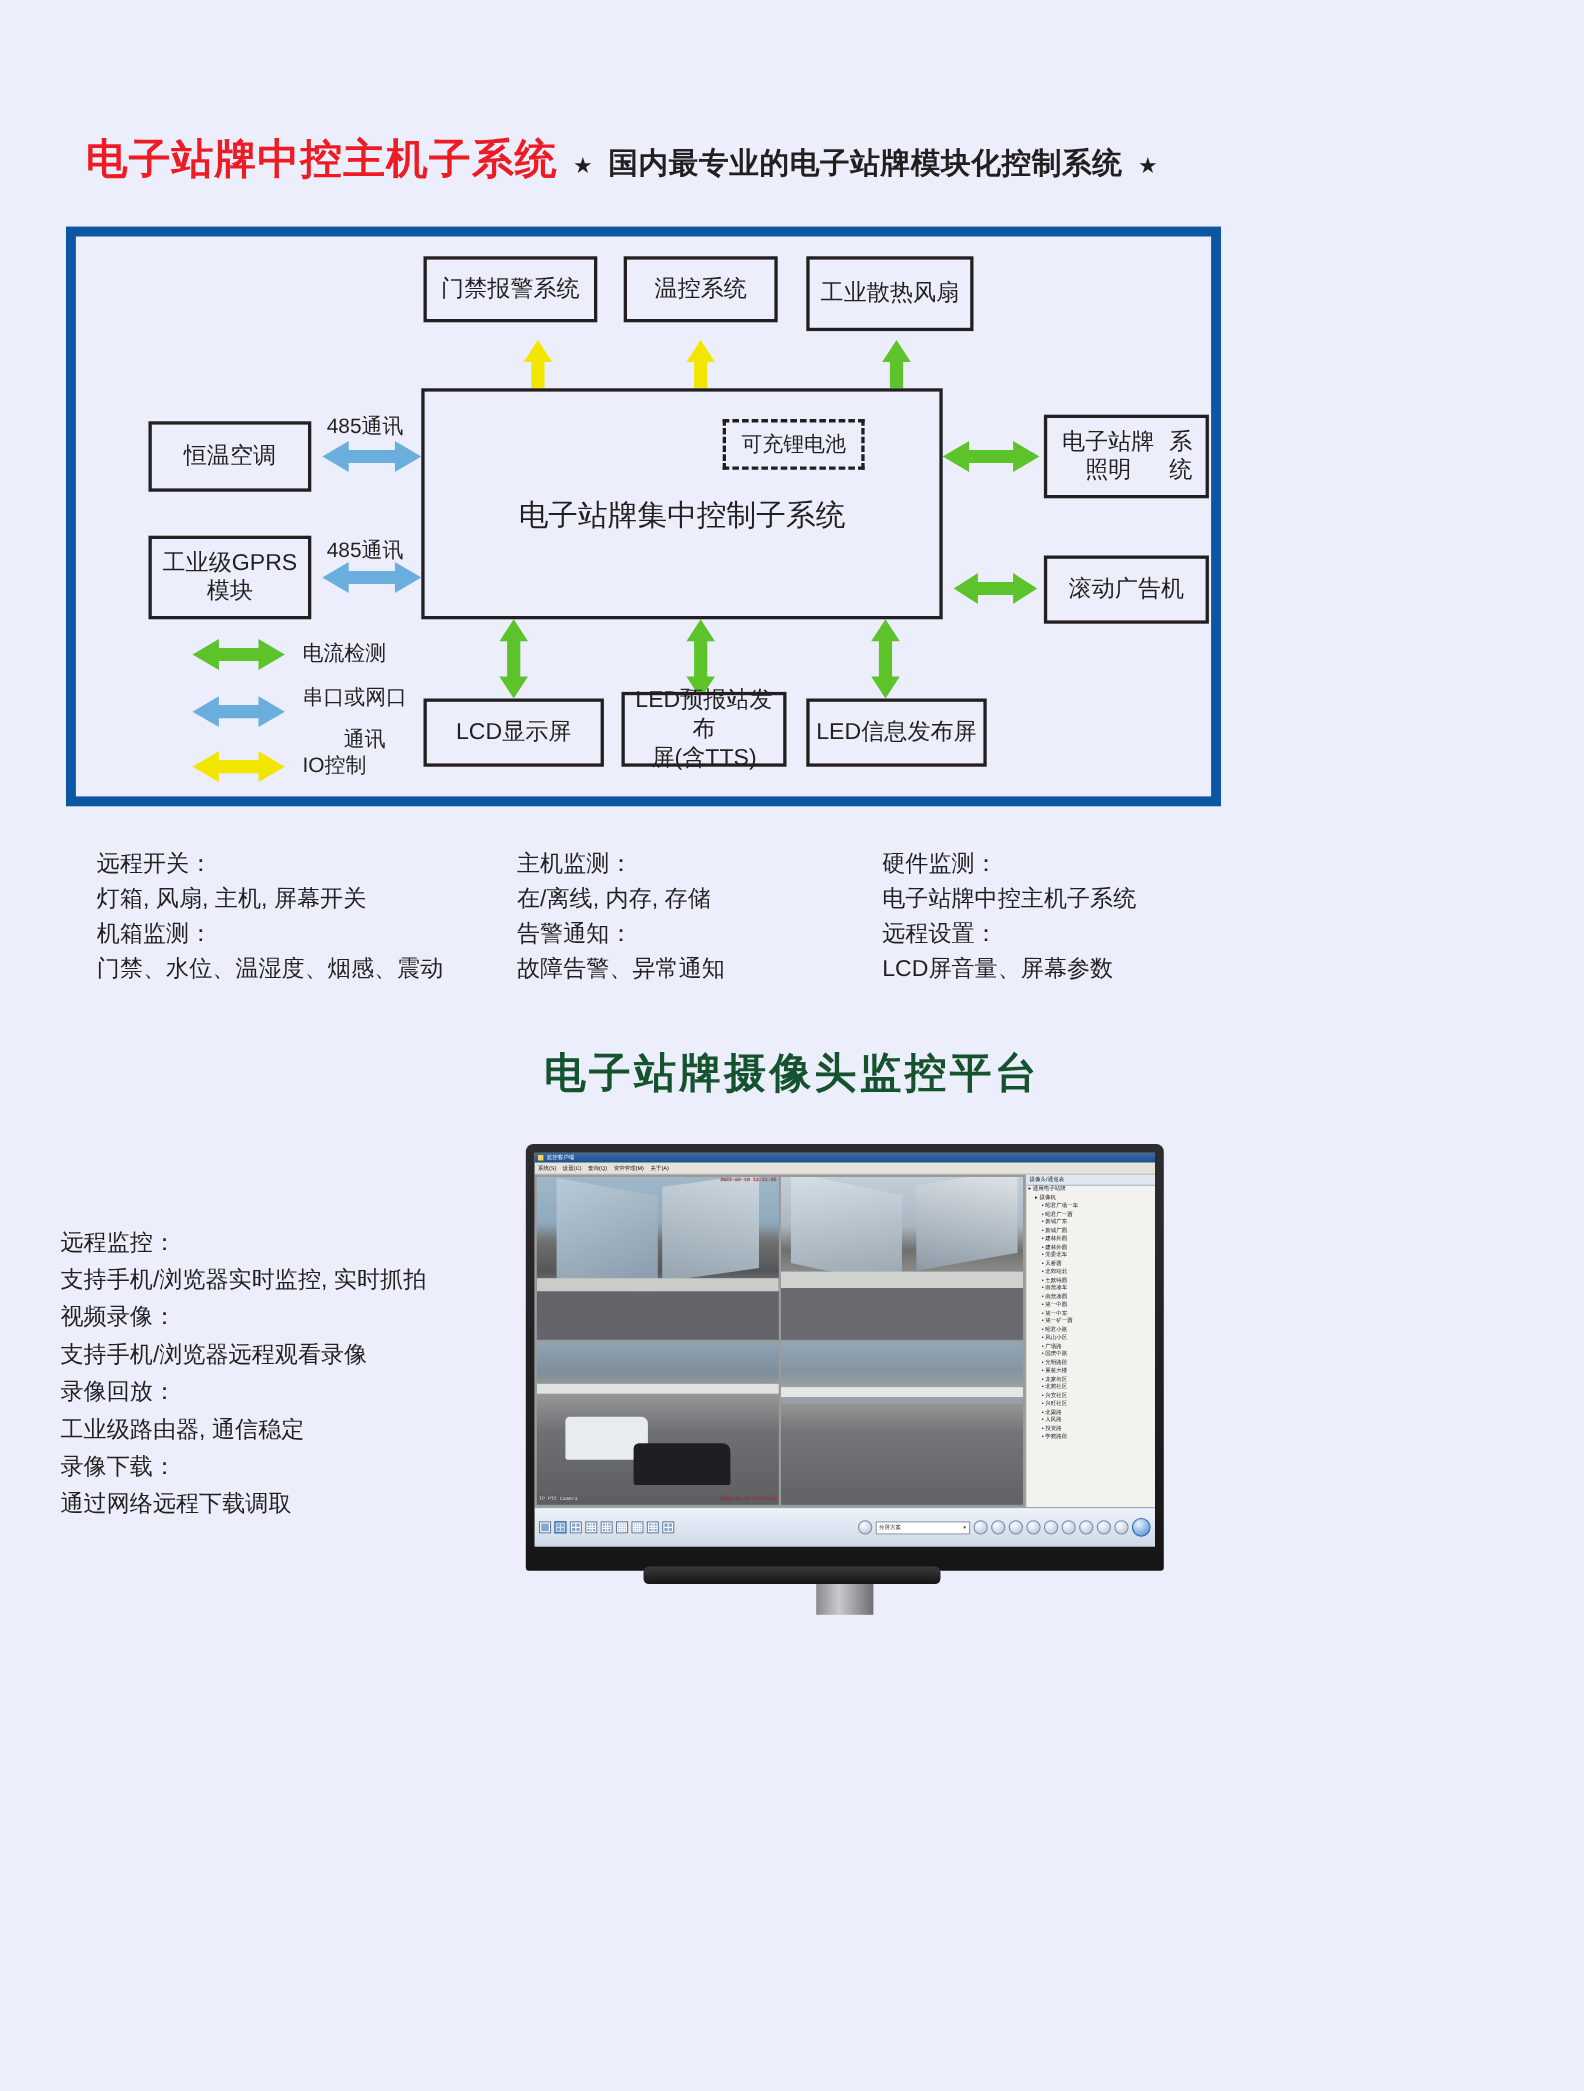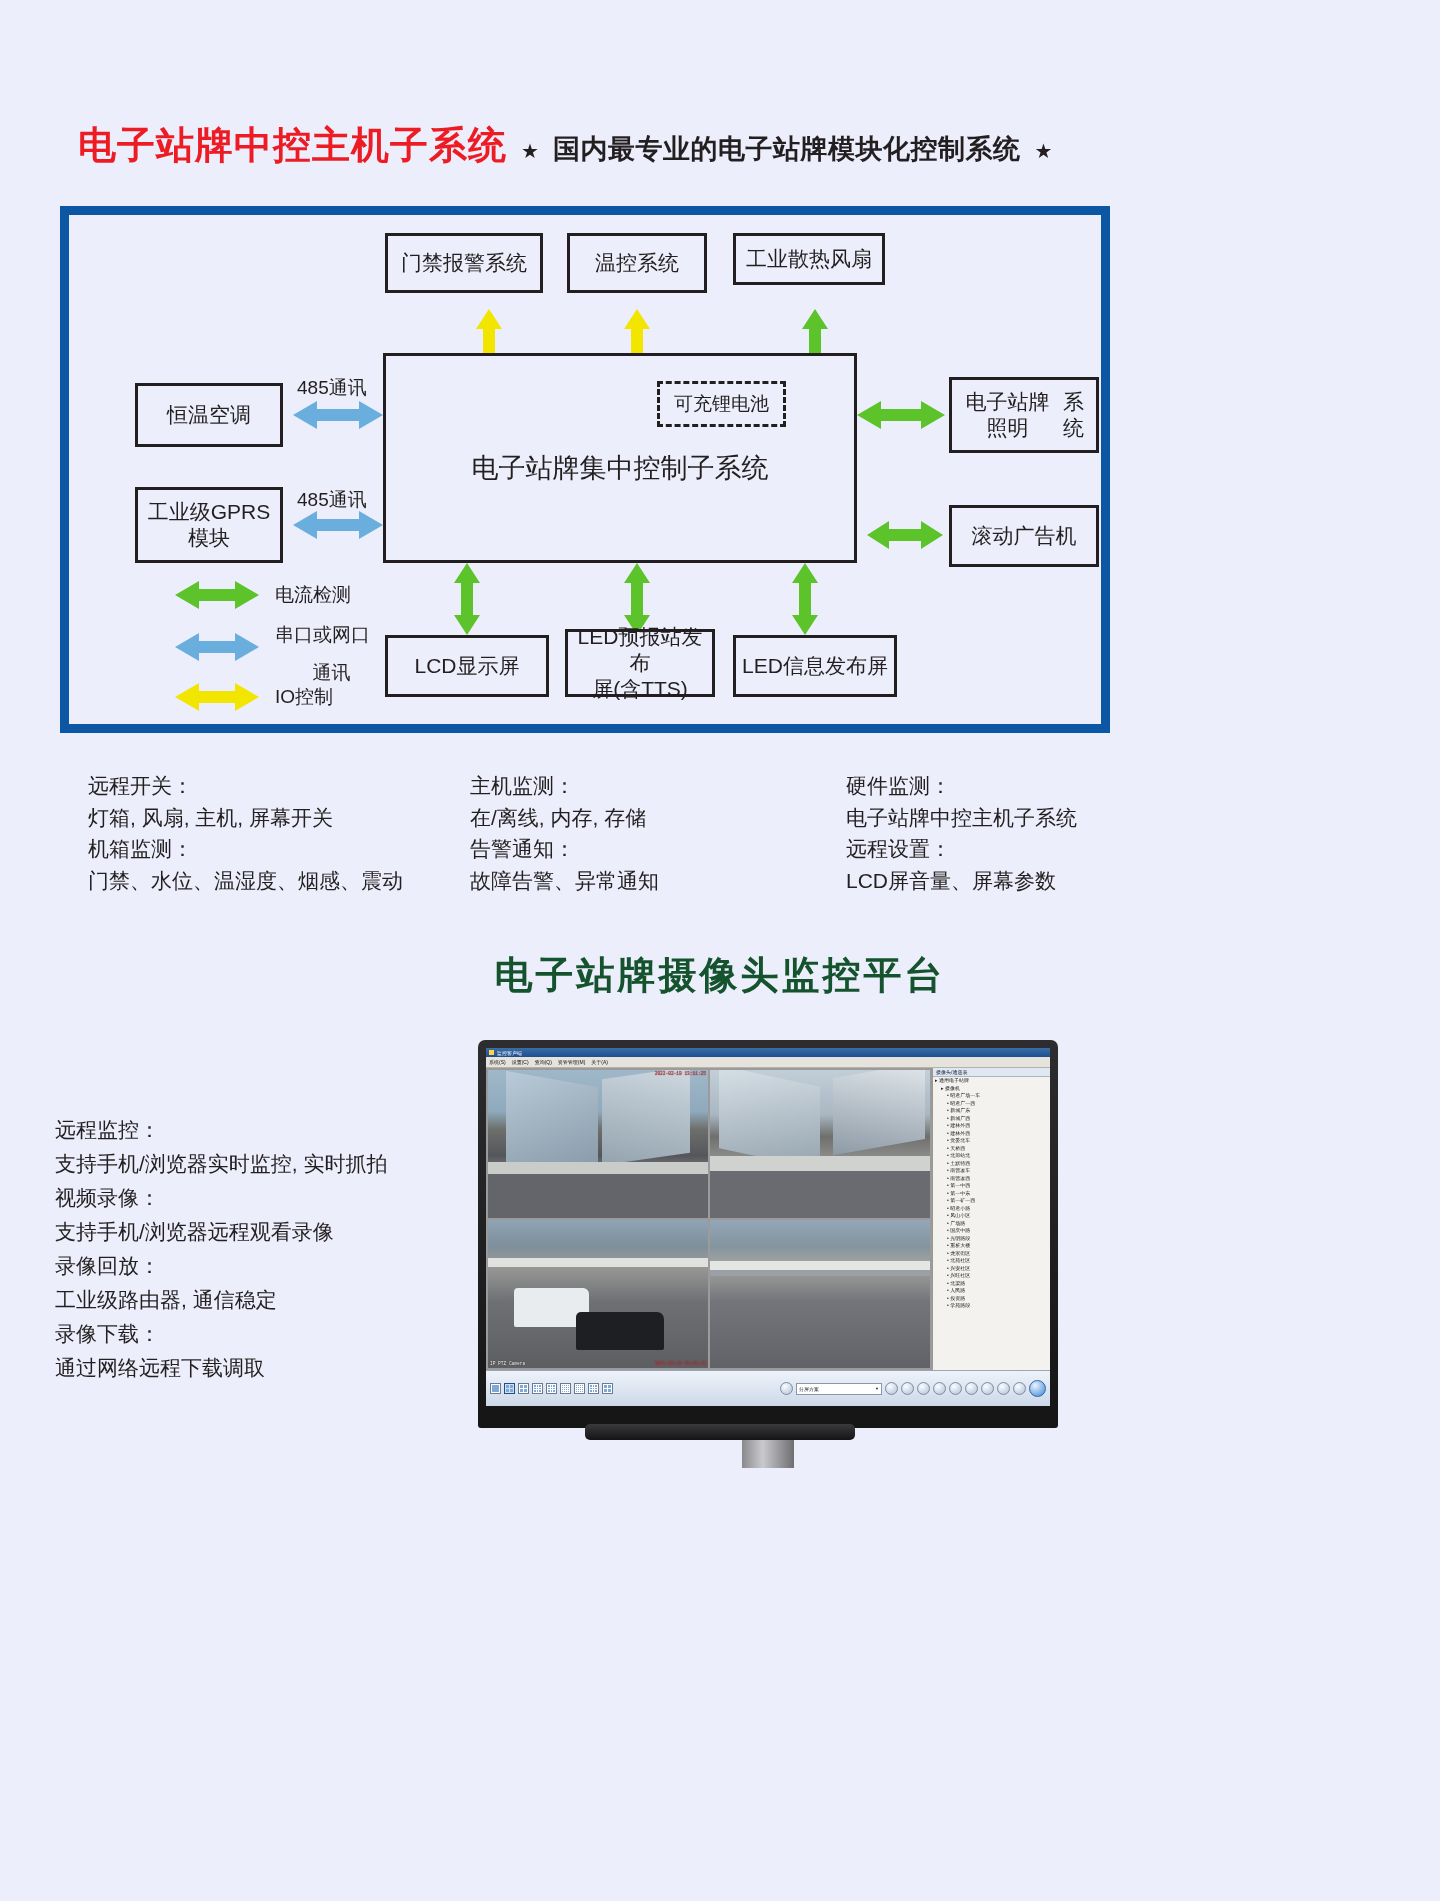--- a/index.html
+++ b/index.html
@@ -245,21 +245,21 @@
       <polygon points="106,482 130,468 130,476 166,476 166,468 190,482 166,496 166,488 130,488 130,496"></polygon>
     </g>
   </svg>
 
   <div class="node" style="left:316px;top:18px;width:158px;height:60px;">
     <span>门禁报警系统</span>
   </div>
   <div class="node" style="left:498px;top:18px;width:140px;height:60px;">
     <span>温控系统</span>
   </div>
-  <div class="node" style="left:664px;top:18px;width:152px;height:52px;">
+  <div class="node" style="left:664px;top:18px;width:152px;height:68px;">
     <span>工业散热风扇</span>
   </div>
 
   <div class="node center" style="left:314px;top:138px;width:474px;height:210px;">
     <span class="center-label">电子站牌集中控制子系统</span>
   </div>
   <div class="battery" style="left:588px;top:166px;">
     <span>可充锂电池</span>
   </div>
 
@@ -312,21 +312,21 @@
     <div>灯箱, 风扇, 主机, 屏幕开关</div>
     <div>机箱监测：</div>
     <div>门禁、水位、温湿度、烟感、震动</div>
   </div>
   <div class="fcol" style="left:470px;top:0;">
     <div>主机监测：</div>
     <div>在/离线, 内存, 存储</div>
     <div>告警通知：</div>
     <div>故障告警、异常通知</div>
   </div>
-  <div class="fcol" style="left:846px;top:0;">
+  <div class="fcol" style="left:802px;top:0;">
     <div>硬件监测：</div>
     <div>电子站牌中控主机子系统</div>
     <div>远程设置：</div>
     <div>LCD屏音量、屏幕参数</div>
   </div>
 </div>
 
 <div class="title2">电子站牌摄像头监控平台</div>
 
 <div class="mon-text">

